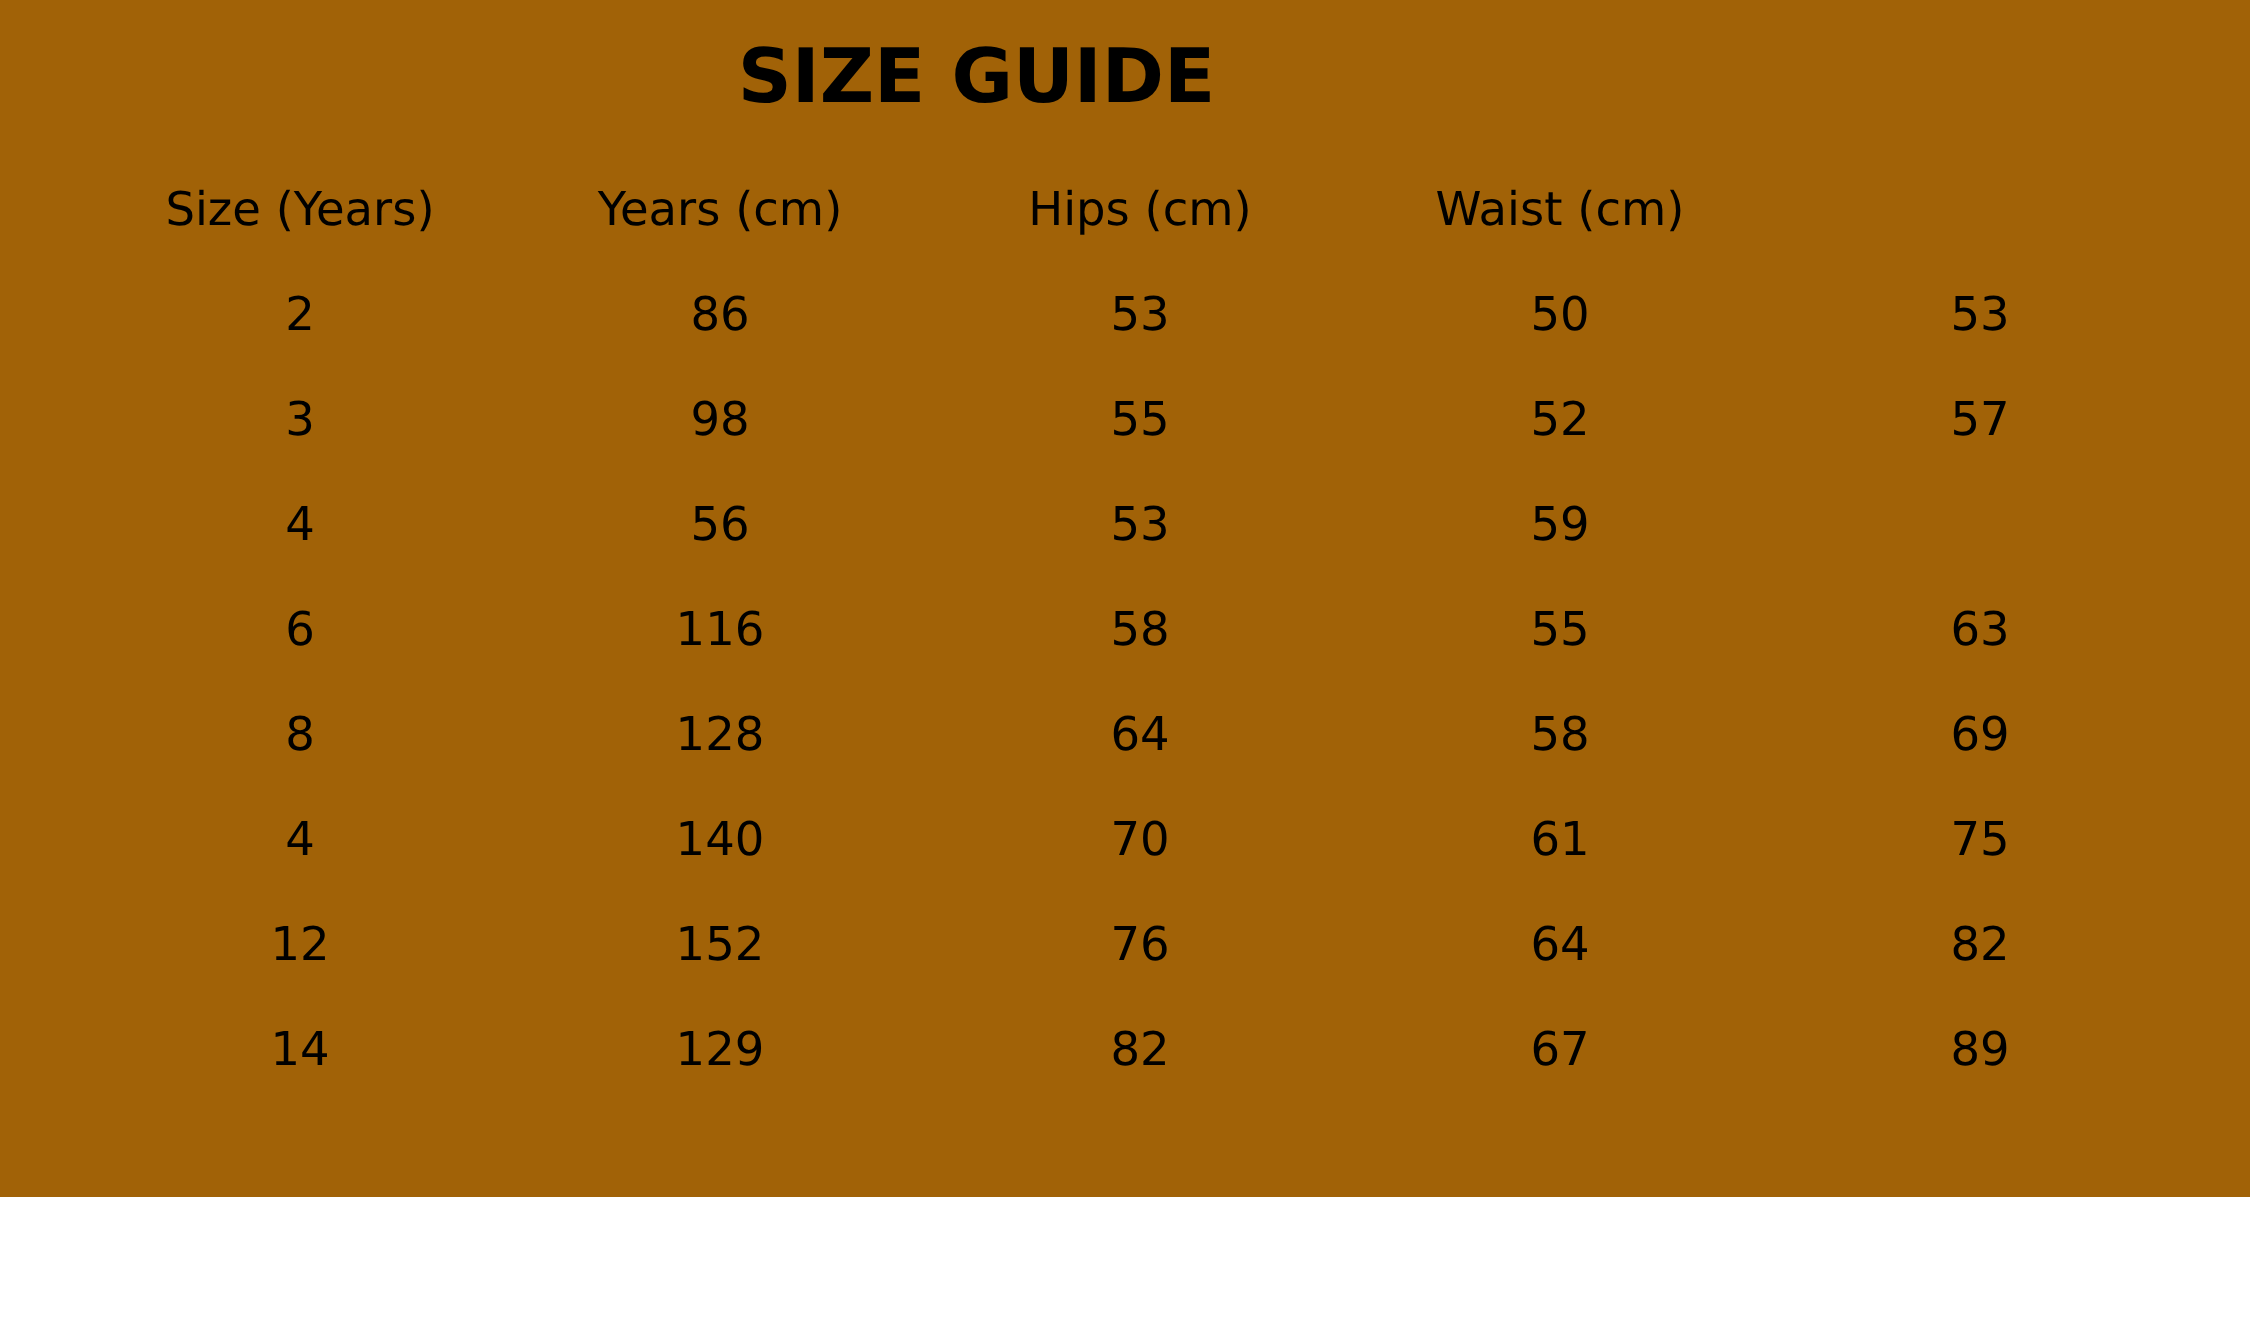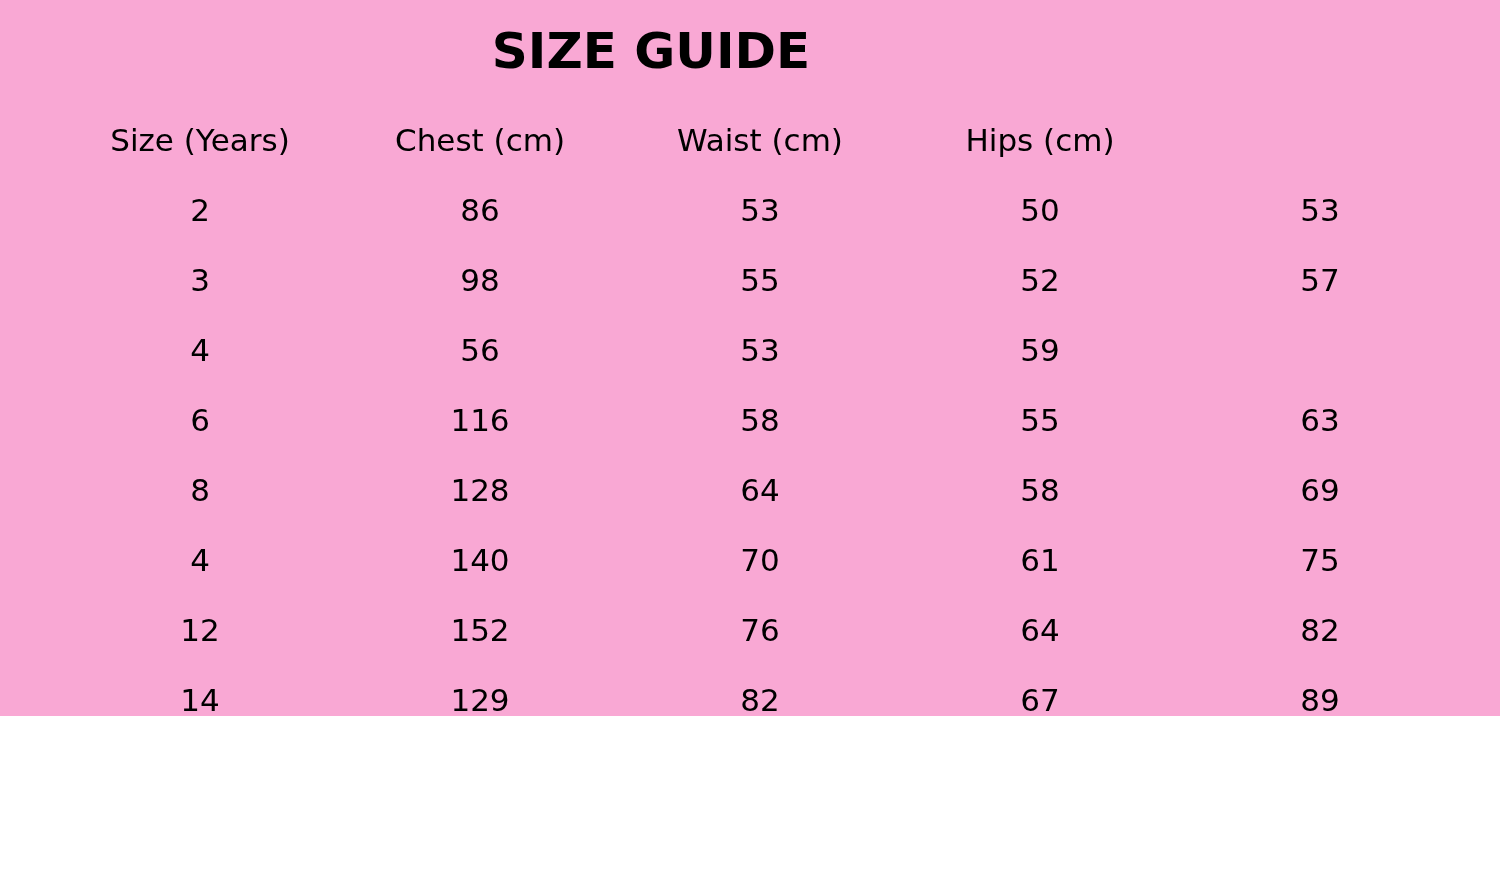--- a/index.html
+++ b/index.html
@@ -9,22 +9,22 @@
     background: #ffffff;
     color: #000000;
     font-family: "DejaVu Sans", sans-serif;
     overflow: hidden;
     position: relative;
   }
   .page {
     position: absolute;
     left: 0; top: 0;
     width: 1500px;
-    height: 716px;
-    background: #f9a8d4;
+    height: 798px;
+    background: #a16207;
   }
   .title-wrap {
     position: absolute;
     left: 0;
     top: 26px;
     width: 1302px;          
     text-align: center;
   }
   .title {
     font-size: 50px;
@@ -57,23 +57,23 @@
 <div class="page">
 
   <div class="title-wrap">
     <span class="title">SIZE GUIDE</span>
   </div>
 
   <div class="size-table">
 
     <div class="trow">
       <span class="tcell">Size (Years)</span>
-      <span class="tcell">Chest (cm)</span>
+      <span class="tcell">Years (cm)</span>
+      <span class="tcell">Hips (cm)</span>
       <span class="tcell">Waist (cm)</span>
-      <span class="tcell">Hips (cm)</span>
     </div>
 
     <div class="trow">
       <span class="tcell">2</span>
       <span class="tcell">86</span>
       <span class="tcell">53</span>
       <span class="tcell">50</span>
       <span class="tcell">53</span>
     </div>
 

